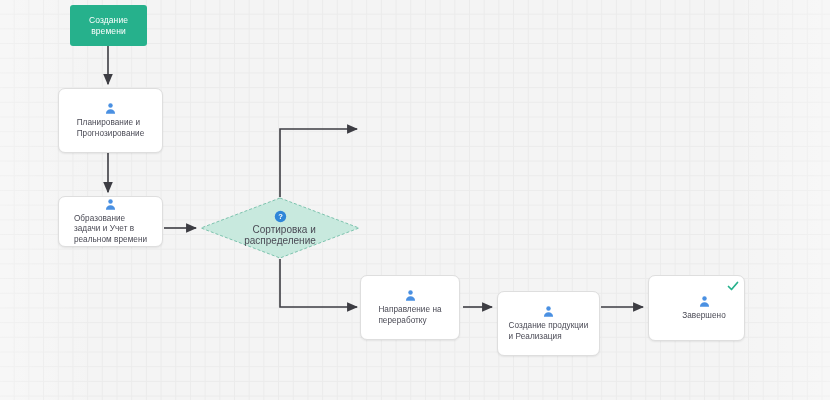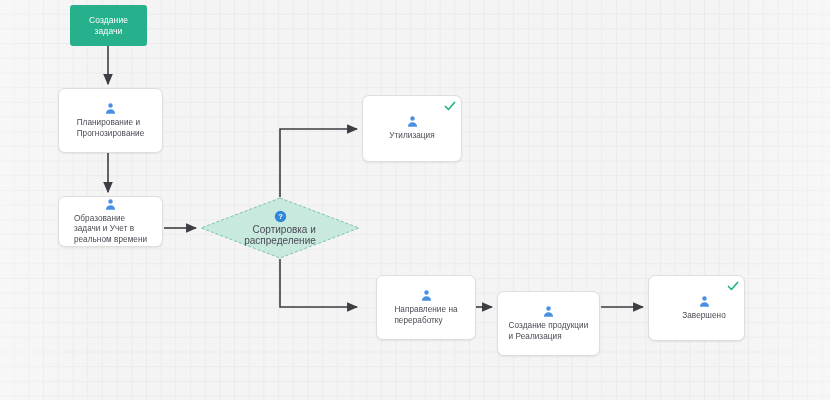--- a/index.html
+++ b/index.html
@@ -153,21 +153,21 @@
     <path d="M280,259 L280,307 L357,307" fill="none" stroke="#3d3d43" stroke-width="1.6" stroke-linejoin="miter" marker-end="url(#arrowhead)"></path>
 
     <path d="M463,307 L492,307" fill="none" stroke="#3d3d43" stroke-width="1.6" marker-end="url(#arrowhead)"></path>
 
     <path d="M601,307 L643,307" fill="none" stroke="#3d3d43" stroke-width="1.6" marker-end="url(#arrowhead)"></path>
   </svg>
 
   <div class="node node-start" style="left:70px; top:5px; width:77px; height:41px;">
     <div class="label">
       <div>Создание</div>
-      <div>задачи</div>
+      <div>времени</div>
     </div>
   </div>
 
   <div class="node node-task" style="left:58px; top:88px; width:105px; height:65px;">
     <svg class="user-icon" viewBox="0 0 24 24">
       <circle cx="12" cy="6.6" r="4.1" fill="#4a90e2"></circle>
       <path d="M3.6 21.5c0-4.9 3.8-8.1 8.4-8.1s8.4 3.2 8.4 8.1z" fill="#4a90e2"></path>
     </svg>
     <div class="label">
       <div>Планирование и</div>
@@ -196,34 +196,22 @@
         <circle cx="12" cy="12" r="10.5" fill="#2f86d8"></circle>
         <text x="12" y="16.8" text-anchor="middle" font-size="14" font-family="Liberation Sans, sans-serif" font-weight="bold" fill="#ffffff">?</text>
       </svg>
       <div class="label">
         <div>Сортировка и</div>
         <div>распределение</div>
       </div>
     </div>
   </div>
 
-  <div class="node node-task" style="left:362px; top:95px; width:100px; height:67px;">
-    <svg class="check-badge" viewBox="0 0 24 24">
-      <path d="M3 13 L9 19 L21 5" fill="none" stroke="#26b18c" stroke-width="3.4" stroke-linecap="round" stroke-linejoin="round"></path>
-    </svg>
-    <svg class="user-icon" viewBox="0 0 24 24">
-      <circle cx="12" cy="6.6" r="4.1" fill="#4a90e2"></circle>
-      <path d="M3.6 21.5c0-4.9 3.8-8.1 8.4-8.1s8.4 3.2 8.4 8.1z" fill="#4a90e2"></path>
-    </svg>
-    <div class="label">
-      <div>Утилизация</div>
-    </div>
-  </div>
-
-  <div class="node node-task" style="left:376px; top:275px; width:100px; height:65px;">
+
+  <div class="node node-task" style="left:360px; top:275px; width:100px; height:65px;">
     <svg class="user-icon" viewBox="0 0 24 24">
       <circle cx="12" cy="6.6" r="4.1" fill="#4a90e2"></circle>
       <path d="M3.6 21.5c0-4.9 3.8-8.1 8.4-8.1s8.4 3.2 8.4 8.1z" fill="#4a90e2"></path>
     </svg>
     <div class="label">
       <div>Направление на</div>
       <div>переработку</div>
     </div>
   </div>
 

